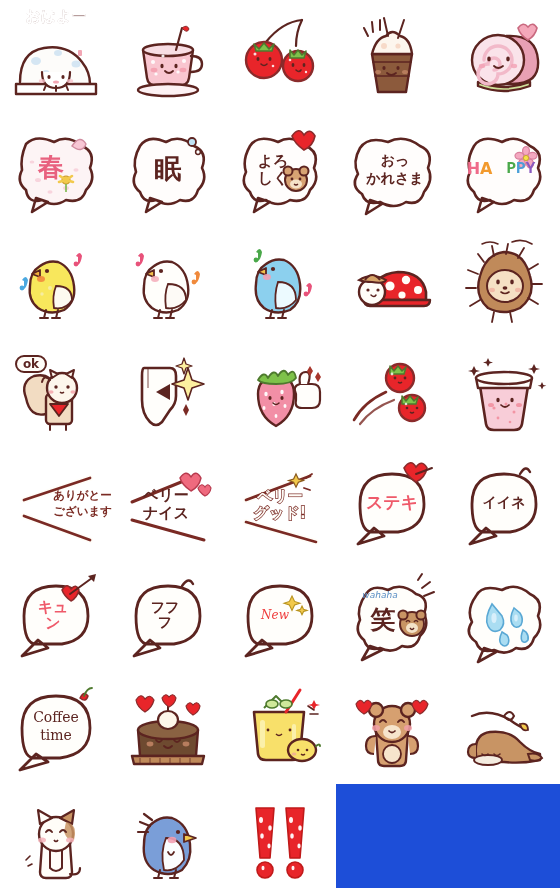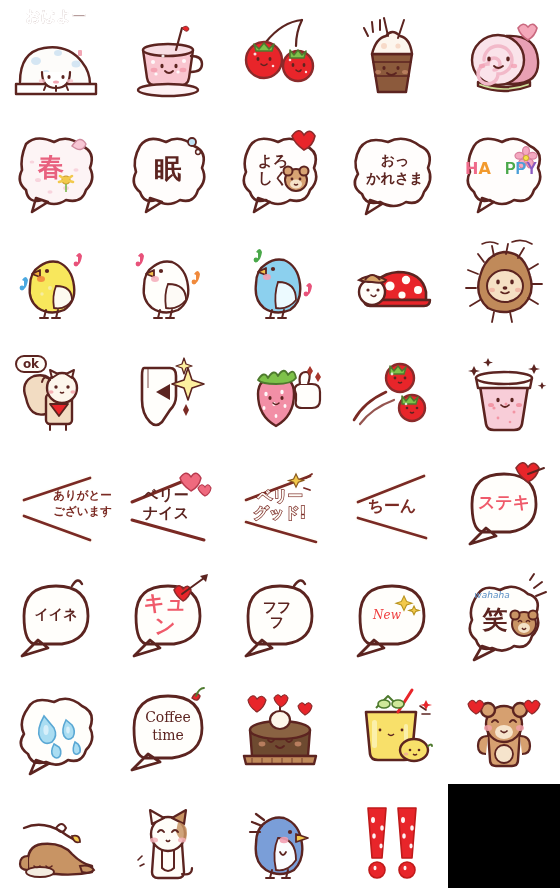--- a/index.html
+++ b/index.html
@@ -9,21 +9,21 @@
     width: 560px; height: 896px;
     background: #ffffff;
     font-family: "Liberation Sans", sans-serif;
     overflow: hidden;
   }
   #sticker-grid {
     width: 560px; height: 888px;
     display: grid;
     grid-template-columns: repeat(5, 112px);
     grid-template-rows: repeat(8, 112px);
-    background: #000000;
+    background: #1d4ed8;
   }
   .cell {
     position: relative;
     width: 112px; height: 112px;
     display: flex; align-items: center; justify-content: center;
     background: #ffffff;
   }
   .art { width: 100px; height: 100px; display: block; }
   .txt-layer {
     position: absolute; inset: 0;
@@ -260,21 +260,21 @@
             <ellipse cx="-4" cy="5.6" rx="3.4" ry="4.4"></ellipse>
           <ellipse cx="-6.6" cy="-2.2" rx="4.4" ry="3.4"></ellipse>
         </g>
         <circle r="2.6" fill="#f6e14a" stroke="#c9a82e" stroke-width="1"></circle>
       </g>
     </svg>
     <div class="txt-layer" style="flex-direction:row;">
       <div style="font-family:'DejaVu Sans',sans-serif;font-weight:bold;font-size:16px;letter-spacing:0px;margin-right:14px;">
         <span style="color:#ef6a8a">H</span><span style="color:#f29a2e">A</span>
       </div>
-      <div style="font-family:Liberation Sans, sans-serif;font-weight:bold;font-size:16px;margin-right:6px;margin-top:1px;">
+      <div style="font-family:Liberation Mono, monospace;font-weight:bold;font-size:16px;margin-right:6px;margin-top:1px;">
         <span style="color:#4aa84a">P</span><span style="color:#4a9fd8">P</span><span style="color:#8a5ac0">Y</span>
       </div>
     </div>
   </div>
 
   <div class="cell">
     <svg class="art" viewBox="0 0 100 100">
       <path d="M34 36 Q24 42 24 56 Q22 70 32 78 Q44 86 58 80 Q70 72 68 56 Q66 38 52 32 Q42 30 34 36 Z" fill="#f8e75c" stroke="#5c2420" stroke-width="2.4" stroke-linejoin="round"></path>
       <path d="M50 56 Q66 56 66 70 Q60 80 48 78 Q46 66 50 56 Z" fill="#fdfaf0" stroke="#5c2420" stroke-width="1.8"></path>
       <path d="M34 40 L26 44 L34 47 Z" fill="#f2b03c" stroke="#5c2420" stroke-width="1.8" stroke-linejoin="round"></path>
@@ -554,35 +554,20 @@
         <path d="M76 24 L82 20"></path>
           <path d="M74 34 L80 36"></path>
       </g>
     </svg>
     <div class="txt-layer">
       <span class="jp" style="font-size:15px;color:#fffdf8;line-height:1.15;-webkit-text-stroke:1.4px #7a2a24;paint-order:stroke;margin-top:2px;">ベリー
 グッド!</span>
     </div>
   </div>
 
-  <div class="cell">
-    <svg class="art" viewBox="0 0 100 100">
-      <g stroke="#fffdf8" stroke-width="6" stroke-linecap="round">
-        <path d="M16 48 L82 22"></path>
-          <path d="M16 64 L84 84"></path>
-      </g>
-      <g stroke="#7a2a24" stroke-width="2.8" stroke-linecap="round">
-        <path d="M16 48 L82 22"></path>
-          <path d="M16 64 L84 84"></path>
-      </g>
-    </svg>
-    <div class="txt-layer">
-      <span class="jp" style="font-size:16px;color:#7a2a24;-webkit-text-stroke:0.5px #fffdf8;paint-order:stroke;margin-top:4px;">ちーん</span>
-    </div>
-  </div>
 
   <div class="cell">
     <svg class="art" viewBox="0 0 100 100">
       <path d="M50 20 Q82 20 82 50 Q82 74 56 78 L30 78 Q18 78 18 50 Q18 20 50 20 Z
                M32 74 L16 90 L42 82 Z" fill="#fffefb" stroke="#5c2420" stroke-width="2.8" stroke-linejoin="round"></path>
       <path d="M62 14 q7 -10 12 -1 q6 -8 11 1 q-2 10 -11 14 q-9 -6 -12 -14z" fill="#e8252a" stroke="#8a2b2b" stroke-width="1.6"></path>
       <path d="M74 20 L90 14" stroke="#5c2420" stroke-width="2" stroke-linecap="round" fill="none"></path>
     </svg>
     <div class="txt-layer">
       <span class="jp" style="font-size:17px;color:#ef5a6a;margin-top:-4px;">ステキ</span>
@@ -602,21 +587,21 @@
 
   <div class="cell">
     <svg class="art" viewBox="0 0 100 100">
       <path d="M50 20 Q82 20 82 50 Q82 74 56 78 L30 78 Q18 78 18 50 Q18 20 50 20 Z
                M32 74 L16 90 L42 82 Z" fill="#fffefb" stroke="#5c2420" stroke-width="2.8" stroke-linejoin="round"></path>
       <path d="M56 24 q5 -8 9 -1 q5 -6 8 1 q-2 8 -8 11 q-7 -5 -9 -11z" fill="#e8252a" stroke="#8a2b2b" stroke-width="1.5"></path>
       <path d="M64 28 L86 12" stroke="#5c2420" stroke-width="2" stroke-linecap="round" fill="none"></path>
       <path d="M82 10 L90 8 L88 16 Z" fill="#5c2420"></path>
     </svg>
     <div class="txt-layer">
-      <span class="jp" style="font-size:21px;color:#ef5a6a;line-height:1.1;margin-top:-2px;margin-left:-6px;">キュ
+      <span class="jp" style="font-size:15px;color:#ef5a6a;line-height:1.1;margin-top:-2px;margin-left:-6px;">キュ
 ン</span>
     </div>
   </div>
 
   <div class="cell">
     <svg class="art" viewBox="0 0 100 100">
       <path d="M50 20 Q82 20 82 50 Q82 74 56 78 L30 78 Q18 78 18 50 Q18 20 50 20 Z
                M32 74 L16 90 L42 82 Z" fill="#fffefb" stroke="#5c2420" stroke-width="2.8" stroke-linejoin="round"></path>
       <path d="M64 20 q7 -10 11 -2" fill="none" stroke="#5c2420" stroke-width="2.4" stroke-linecap="round"></path>
     </svg>

